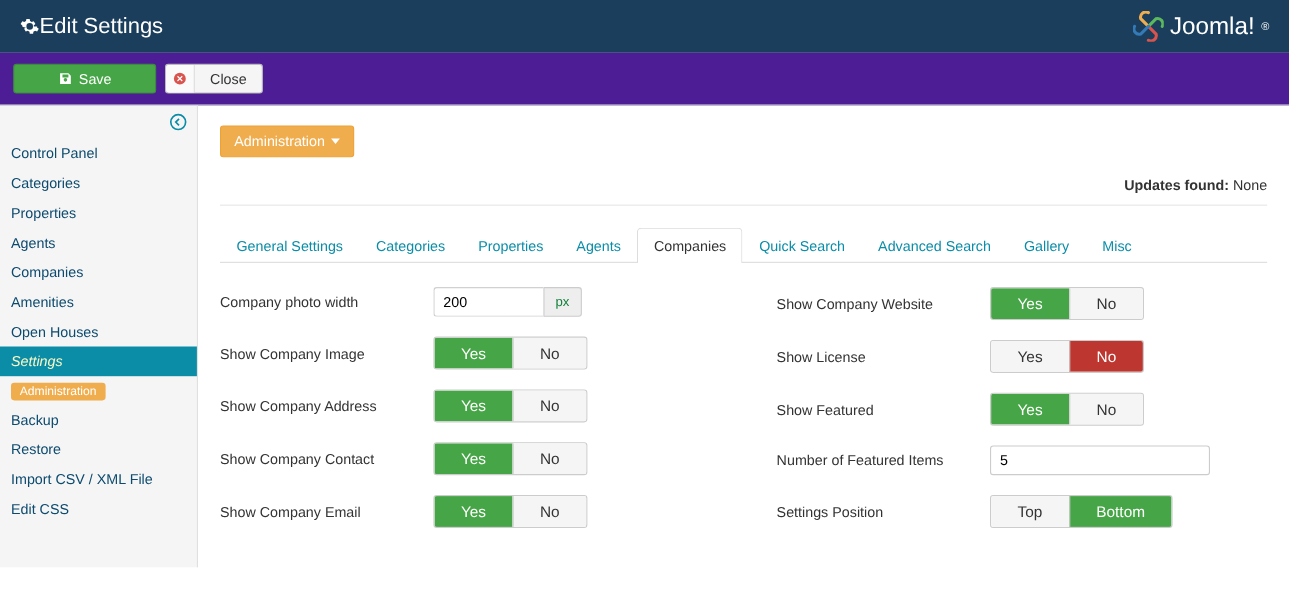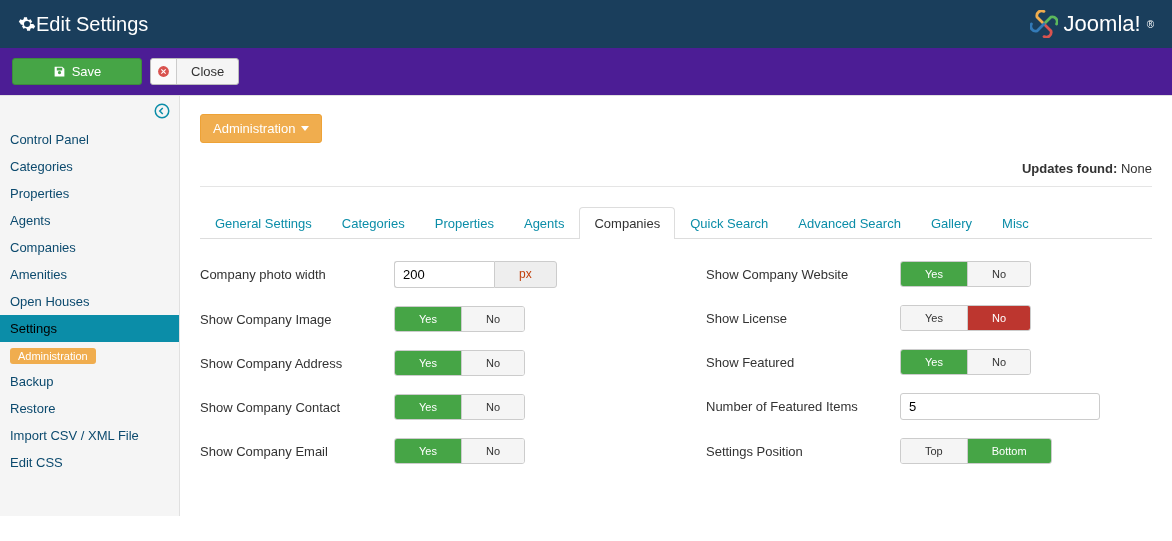--- a/index.html
+++ b/index.html
@@ -17,21 +17,21 @@
 .btn-save { background: #46a546; color: #fff; border-color: #3d8b3d; min-width: 130px; justify-content: center; }
 .btn-close-wrap { display: inline-flex; border: 1px solid #bbb; border-radius: 3px; background: #f5f5f5; }
 .btn-close-x { width: 26px; display: flex; align-items: center; justify-content: center; border-right: 1px solid #ccc; background: #fafafa; border-radius: 3px 0 0 3px; }
 .btn-close-txt { padding: 5px 14px; color: #333; }
 
 .shell { display: flex; }
 
 .sidebar { width: 180px; background: #f5f5f5; border-right: 1px solid #e0e0e0; padding: 8px 0 20px; position: relative; min-height: 420px; }
 .sidebar-collapse { position: absolute; right: 8px; top: 6px; color: #0b8da8; cursor: pointer; font-size: 18px; }
 .side-item { display: block; padding: 6px 10px; color: #0c4a6e; cursor: pointer; font-size: 13px; }
-.side-item.active { background: #0b8da8; color: #000000; }
+.side-item.active { background: #0b8da8; color: #fef9c3; font-style: italic; }
 .side-badge { display: inline-block; background: #f0ad4e; color: #fff; font-size: 11px; padding: 2px 8px; border-radius: 3px; margin: 6px 10px 4px; }
 
 .main { flex: 1; padding: 18px 20px; }
 .main-header { display: flex; align-items: flex-start; justify-content: space-between; margin-bottom: 4px; }
 .logo-ip { display: flex; align-items: center; gap: 8px; }
 .logo-ip-text { line-height: 0.95; }
 .logo-ip-text .l1 { font-family: Georgia, serif; font-size: 26px; color: #6b634a; letter-spacing: 0px; }
 .logo-ip-text .l2 { font-family: Georgia, serif; font-size: 22px; color: #1a6b8c; letter-spacing: 2px; }
 .btn-admin { background: #f0ad4e; border: 1px solid #eea236; color: #fff; padding: 6px 12px; border-radius: 3px; cursor: pointer; display: inline-flex; align-items: center; gap: 6px; font-size: 13px; }
 .caret { width: 0; height: 0; border-left: 4px solid transparent; border-right: 4px solid transparent; border-top: 5px solid #fff; }
@@ -43,25 +43,25 @@
 
 .tabs { display: flex; border-bottom: 1px solid #ddd; }
 .tab { padding: 8px 14px; color: #0b8da8; cursor: pointer; font-size: 13px; border: 1px solid transparent; border-bottom: none; margin-bottom: -1px; }
 .tab.active { color: #333; background: #fff; border-color: #ddd; border-radius: 4px 4px 0 0; }
 
 .form-grid { display: grid; grid-template-columns: 1fr 1fr; gap: 0 60px; padding-top: 22px; }
 .form-row { display: flex; align-items: center; margin-bottom: 18px; gap: 14px; }
 .form-label { width: 180px; font-size: 13px; color: #333; }
 .input-group { display: flex; }
 .input-group input { width: 100px; padding: 5px 8px; border: 1px solid #ccc; border-right: none; border-radius: 3px 0 0 3px; font-size: 13px; }
-.input-group .addon { background: #eee; border: 1px solid #ccc; padding: 5px 24px; border-radius: 0 3px 3px 0; font-size: 12px; color: #c2410c; }
+.input-group .addon { background: #eee; border: 1px solid #ccc; padding: 5px 10px; border-radius: 0 3px 3px 0; font-size: 12px; color: #15803d; }
 .plain-input { width: 200px; padding: 5px 8px; border: 1px solid #ccc; border-radius: 3px; font-size: 13px; }
 
 .toggle { display: inline-flex; border: 1px solid #ccc; border-radius: 3px; overflow: hidden; }
-.toggle-btn { padding: 6px 24px; font-size: 11px; cursor: pointer; background: #f5f5f5; color: #333; border: none; }
+.toggle-btn { padding: 6px 24px; font-size: 14px; cursor: pointer; background: #f5f5f5; color: #333; border: none; }
 .toggle-btn + .toggle-btn { border-left: 1px solid #ccc; }
 .toggle-btn.on { background: #46a546; color: #fff; }
 .toggle-btn.off-red { background: #bd362f; color: #fff; }
 
 svg { display: block; }
 </style>
 </head>
 <body>
 
 <div class="topbar">

